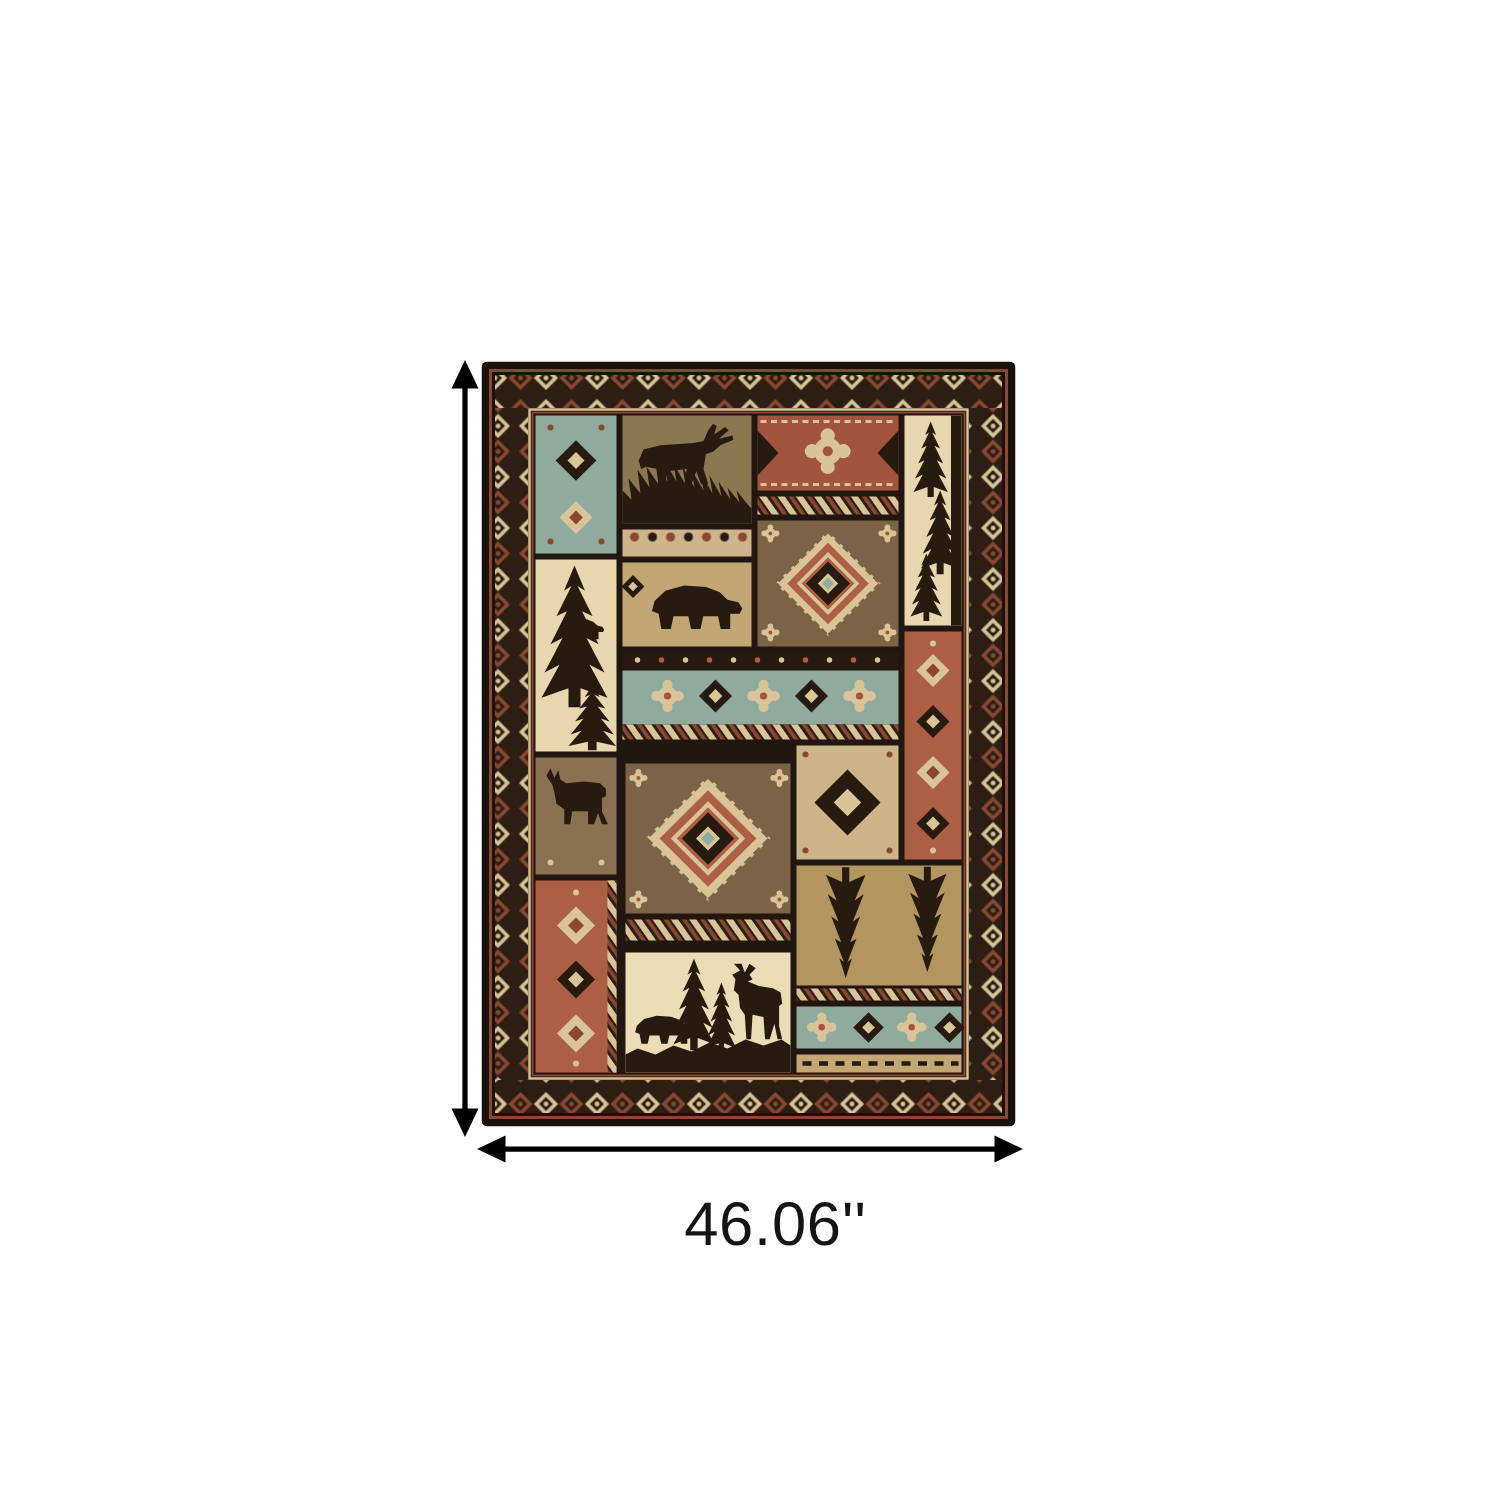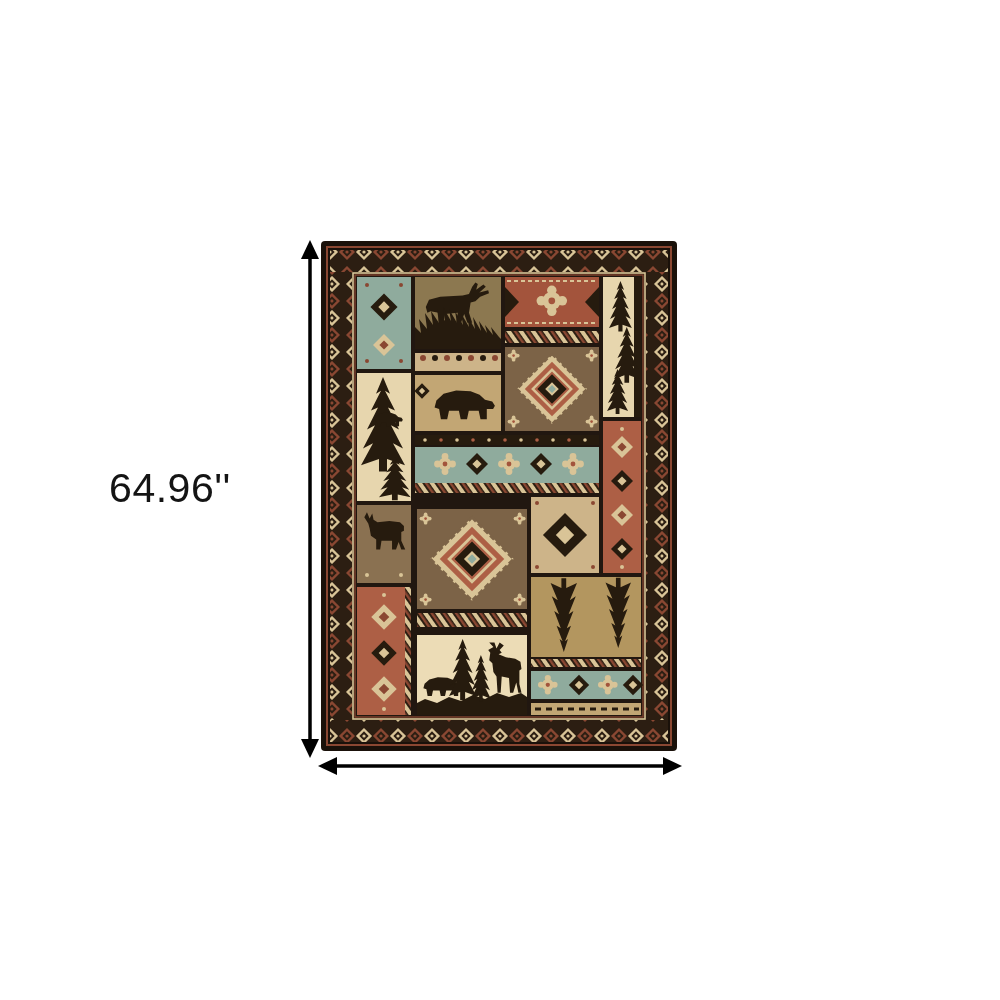--- a/index.html
+++ b/index.html
@@ -290,22 +290,22 @@
       </g>
     </svg>
   </div>
 
   <svg class="v-arrow" viewBox="0 0 28 518">
     <line x1="14" y1="14" x2="14" y2="504" class="s-arrow" stroke-width="3.5"></line>
     <polygon class="f-arrow" points="14,0 5,19 23,19"></polygon>
     <polygon class="f-arrow" points="14,518 5,499 23,499"></polygon>
   </svg>
 
-  <div class="dim-label height-label">64.96''</div>
 
   <svg class="h-arrow" viewBox="0 0 364 28">
     <line x1="14" y1="14" x2="350" y2="14" class="s-arrow" stroke-width="3.5"></line>
     <polygon class="f-arrow" points="0,14 19,5 19,23"></polygon>
     <polygon class="f-arrow" points="364,14 345,5 345,23"></polygon>
   </svg>
 
+  <div class="dim-label width-label">46.06''</div>
 
 </div>
 
 </body></html>

